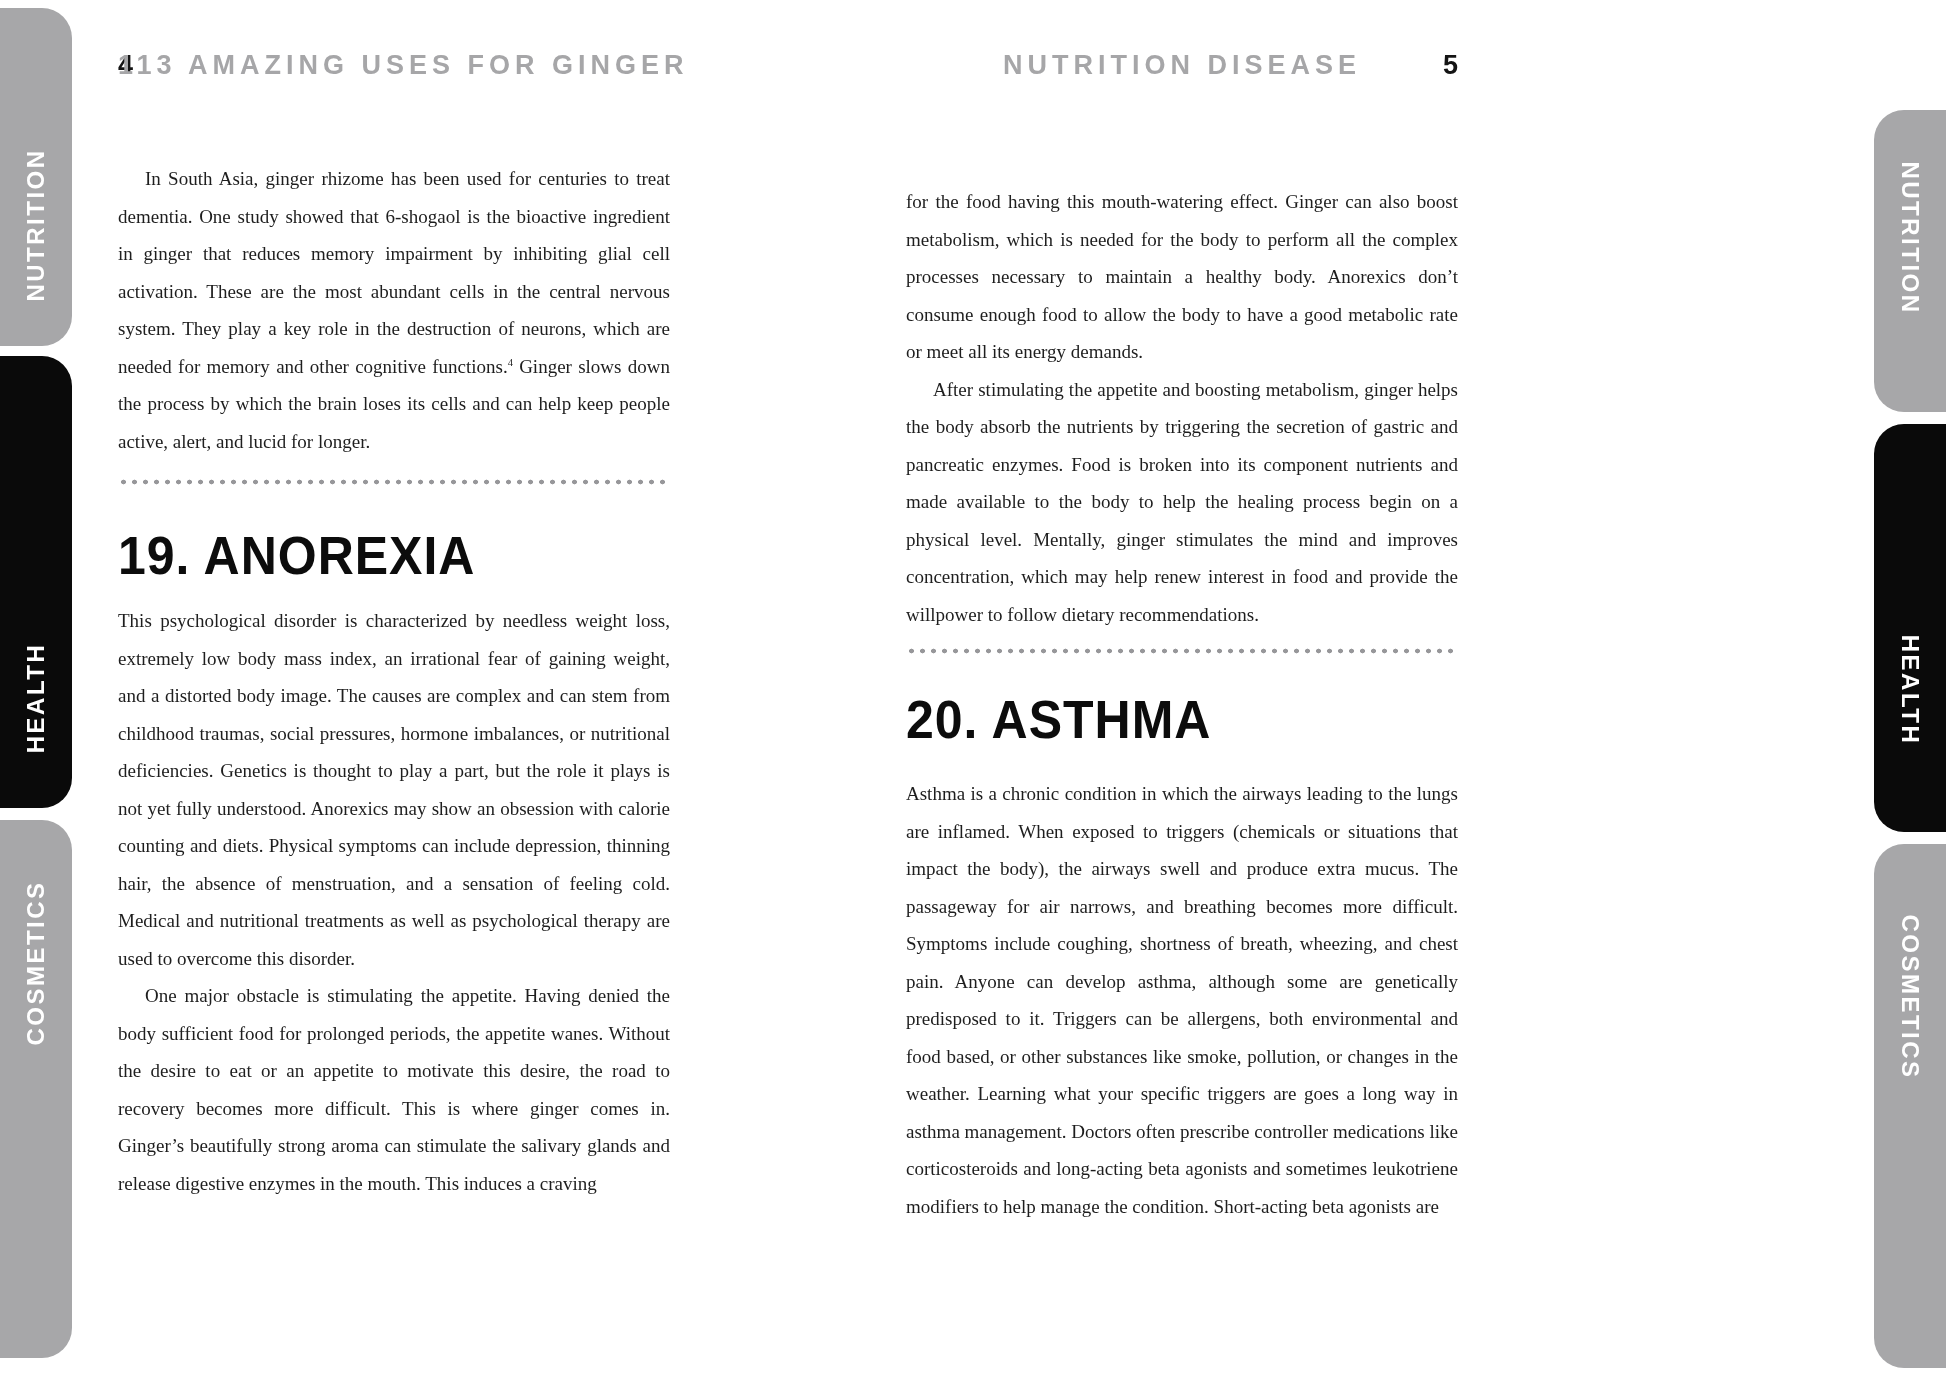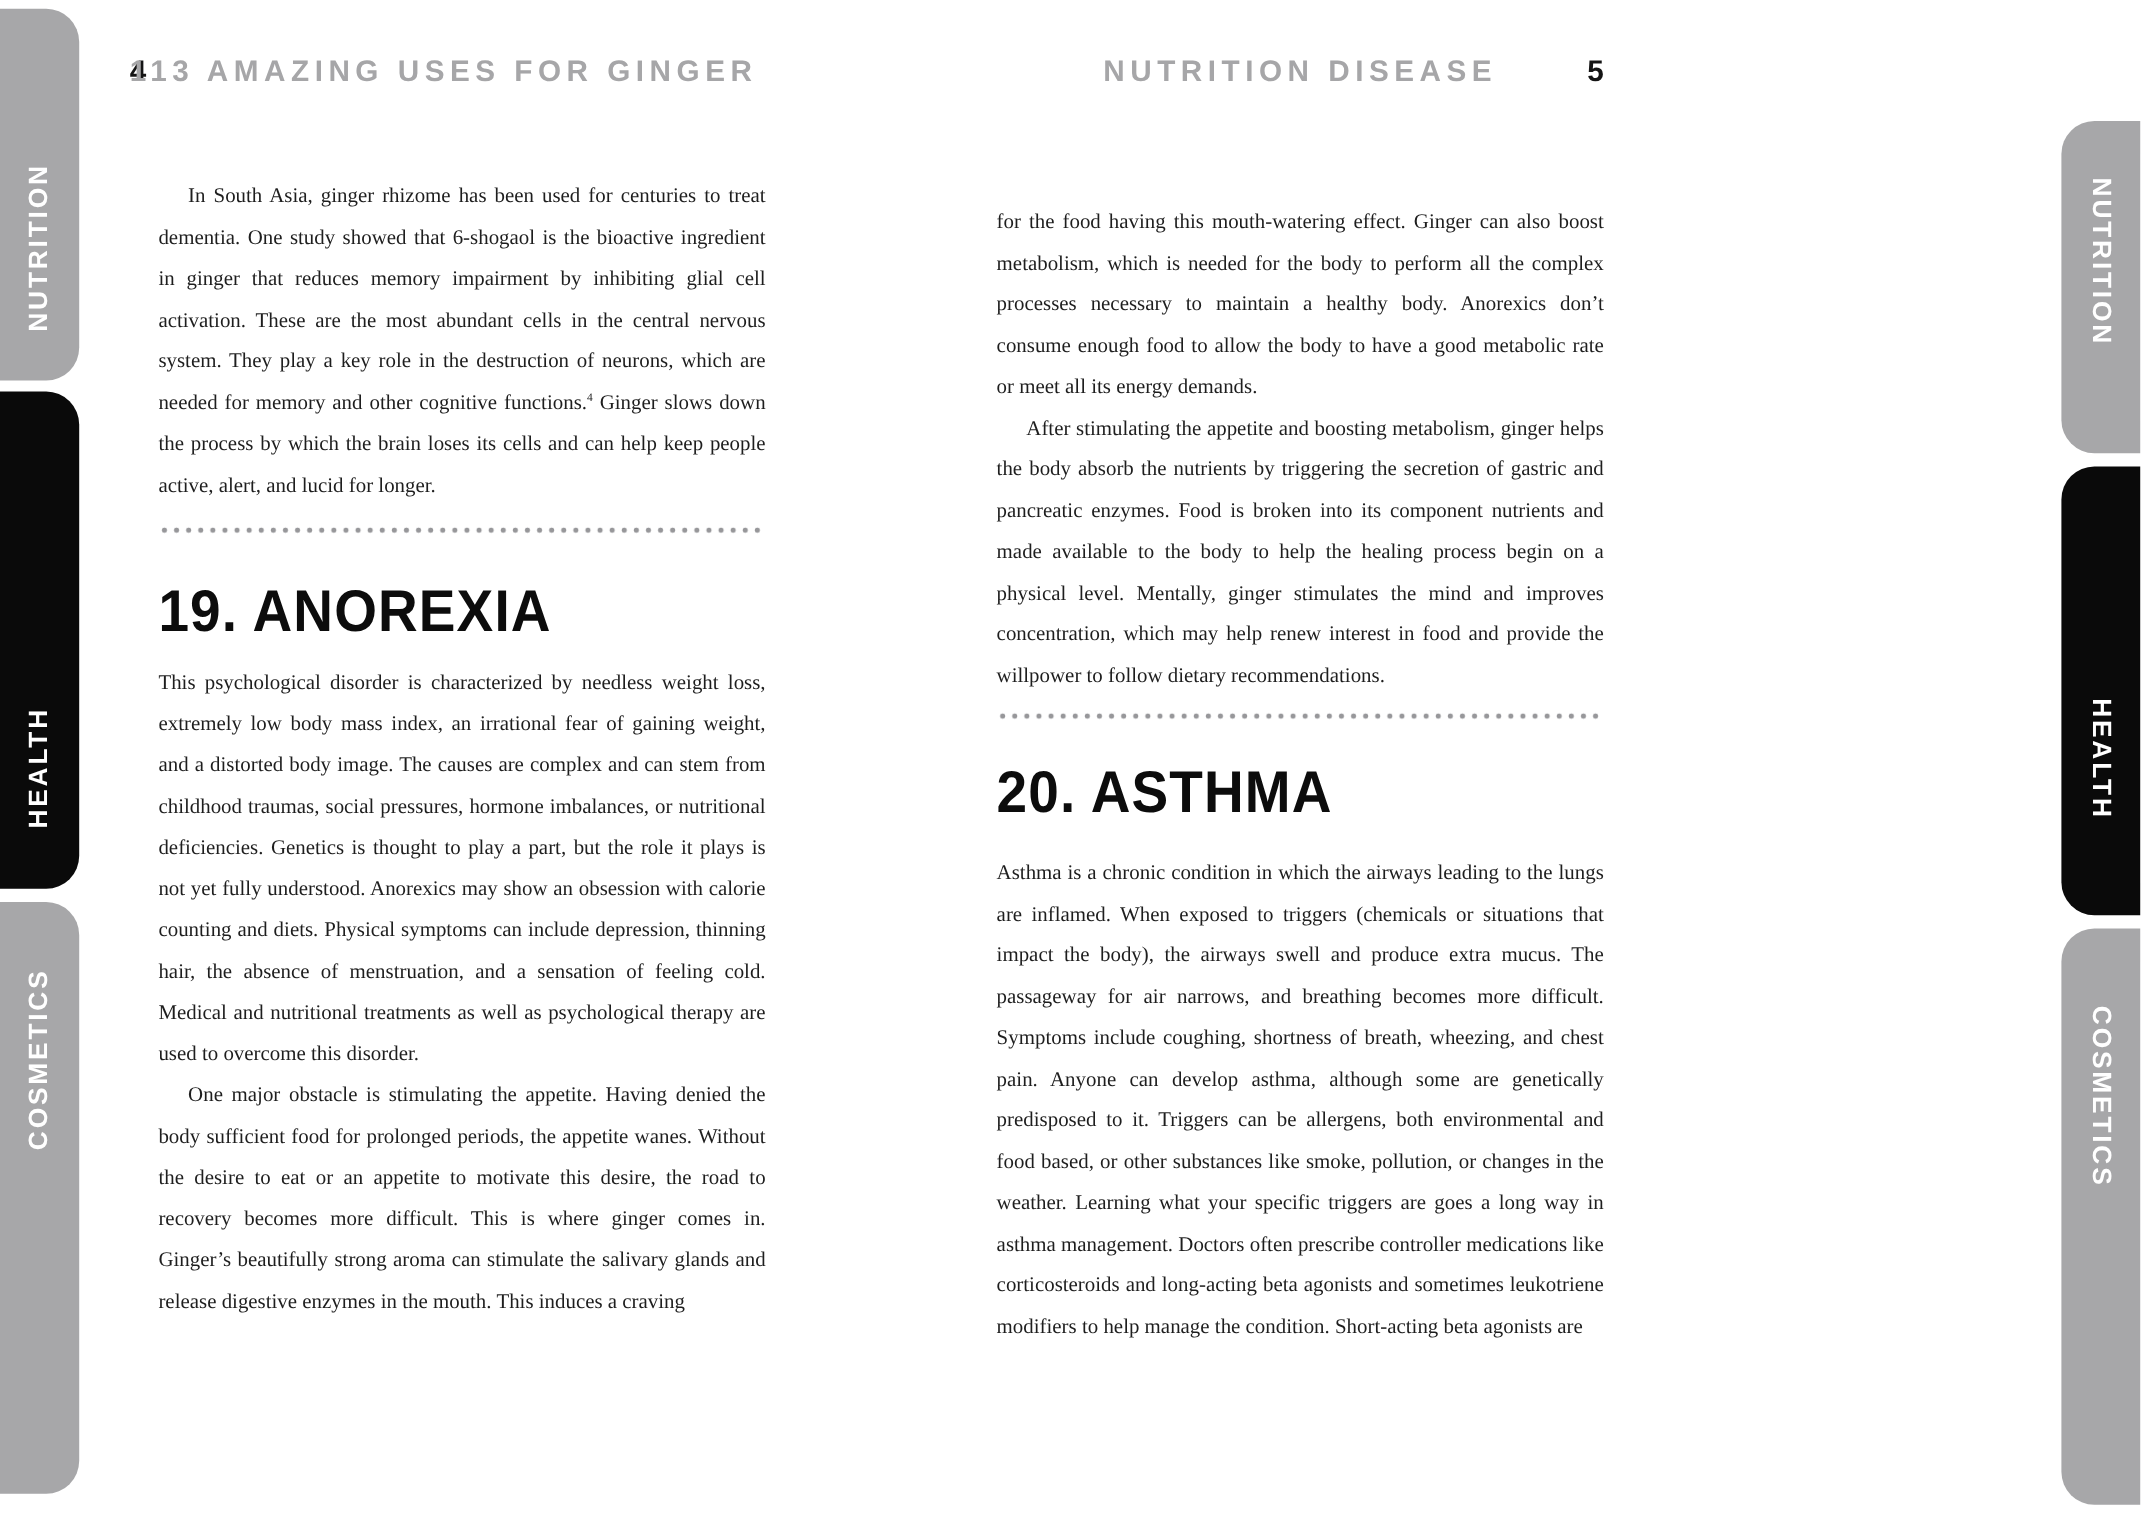--- a/index.html
+++ b/index.html
@@ -34,21 +34,21 @@
     font-size: 27px;
     color: #141414;
   }
 
   
   .column {
     position: absolute;
     top: 160px;
     width: 552px;
   }
-  .col-left  { left: 118px; margin-left: 26px; }
+  .col-left  { left: 118px; }
   .col-right { left: 906px; margin-top: 23px; }
 
   .body-para {
     margin: 0;
     font-size: 19px;
     line-height: 37.5px;
     text-align: justify;
   }
   .indent { text-indent: 27px; }
 

